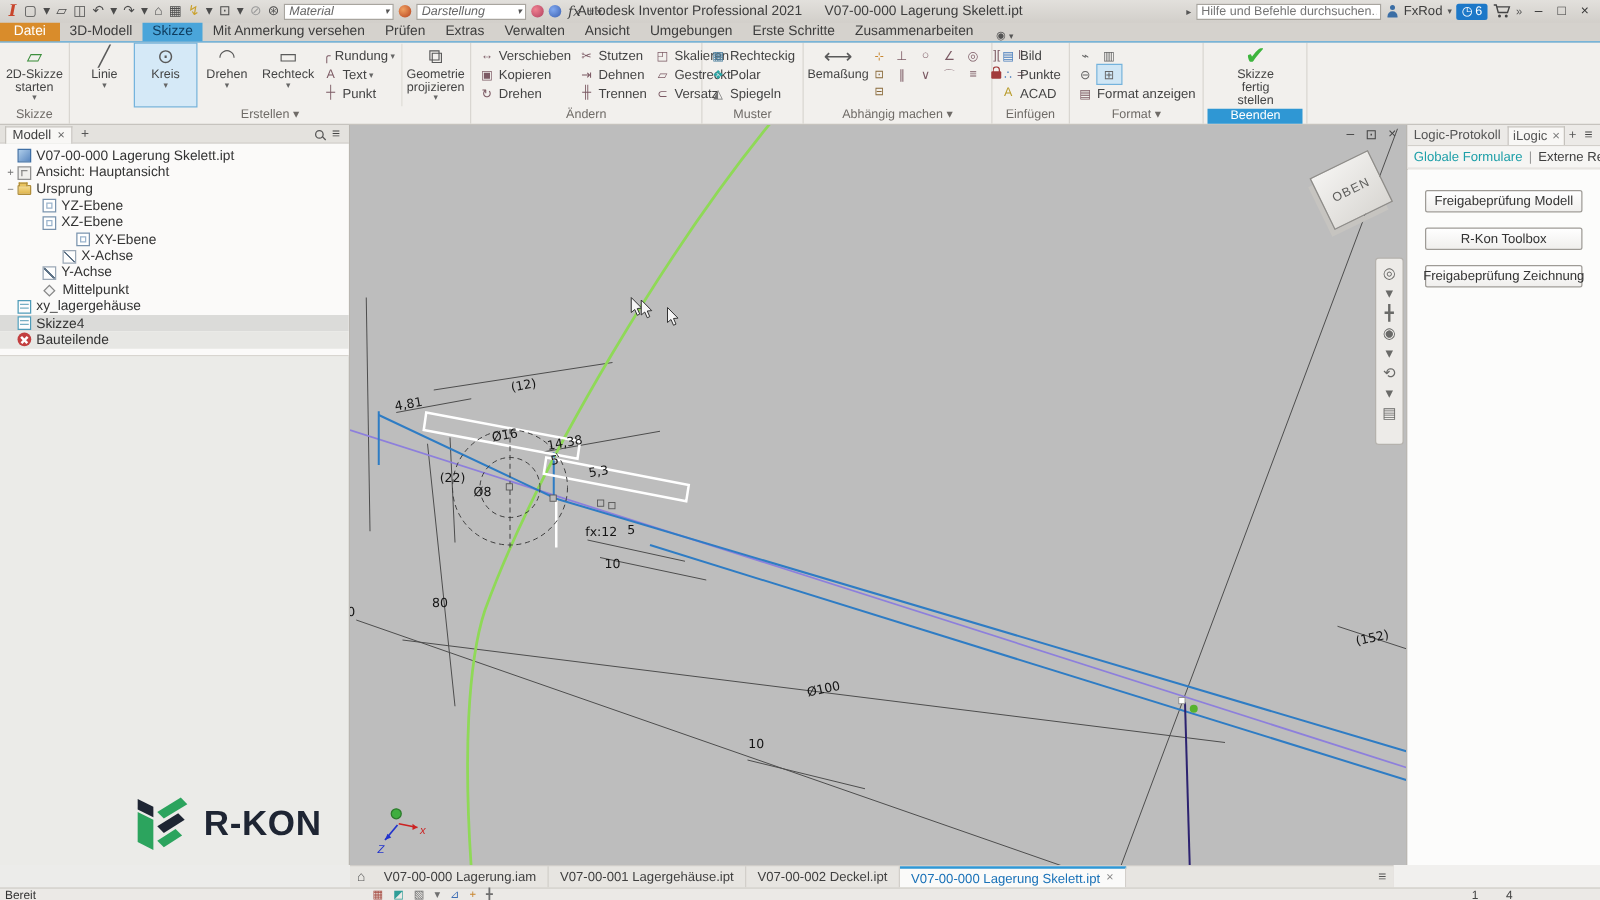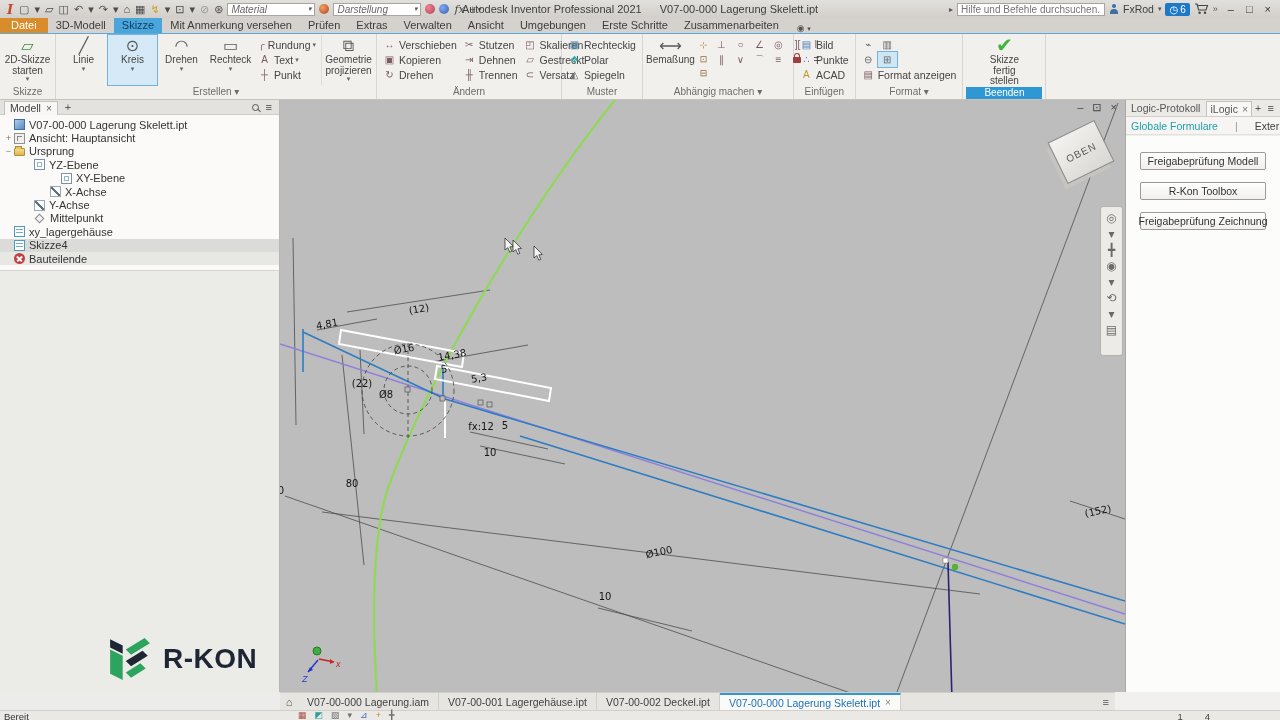--- a/index.html
+++ b/index.html
@@ -103,21 +103,21 @@
   #navbar{position:absolute;left:820px;top:106px;width:23px;height:150px;background:#edebe8;border:1px solid #b5b2ad;border-radius:3px;display:flex;flex-direction:column;align-items:center;padding:4px 0;gap:2px;z-index:7}
   #navbar .gico{font-size:12px;color:#6a6a68;line-height:14px}
   #navbar .sm{font-size:6px;line-height:6px;color:#888}
   .axis-label{position:absolute;font-size:9px;font-style:italic;z-index:6}
 
   
   #ilogic{position:absolute;left:1125px;top:100px;width:155px;height:592px;background:#f0efec;border-left:1px solid #aba8a3;z-index:10}
   .itabs{height:17px;display:flex;align-items:center;font-size:10.5px;color:#555;background:#eceae7;border-bottom:1px solid #d2cfca;padding:0 2px;gap:3px}
   .itab{padding:1px 3px;white-space:nowrap}
   .itab.active{background:#f8f7f5;border:1px solid #c5c2bd;border-bottom:none;display:flex;gap:4px;align-items:center}
-  .isubrow{height:18px;display:flex;align-items:center;font-size:10.5px;background:#f6f5f3;gap:17px;padding:0 5px;border-bottom:1px solid #e2e0dc;white-space:nowrap}
+  .isubrow{height:18px;display:flex;align-items:center;font-size:10.5px;background:#f6f5f3;gap:5px;padding:0 5px;border-bottom:1px solid #e2e0dc;white-space:nowrap}
   .isub.active{color:#1d9fa8}
   .isub{color:#3e3e3e}
   .isep{color:#999}
   .icontent{background:#fcfcfb;position:absolute;top:36px;bottom:0;left:0;right:0;padding-top:16px}
   .ibtn{width:126px;height:18px;margin:0 auto 12px;border:1px solid #9e9b96;background:linear-gradient(#ffffff,#f0efed);font-size:10.5px;color:#333;display:flex;align-items:center;justify-content:center;border-radius:2px;white-space:nowrap}
 
   
   #docstrip-l{position:absolute;left:0;top:692px;width:280px;height:18px;background:#ececea;z-index:11}
   #docbar{position:absolute;left:280px;top:692px;width:835px;height:18px;background:#e7e5e1;display:flex;align-items:stretch;font-size:10.5px;color:#3f3f3f;z-index:11;border-top:1px solid #d0cdc9}
   #docbar .home{width:18px;display:flex;align-items:center;justify-content:center;font-size:11px;color:#555}
@@ -520,20 +520,25 @@
         <div class="trow">
           <span class="texp" data-field="expander">−</span>
           <span class="tico ico-folder"></span>
           <span class="tlabel" data-field="label">Ursprung</span>
         </div>
         <div class="trow" style="padding-left: 24px;">
           <span class="texp" data-field="expander"></span>
           <span class="tico ico-plane"></span>
           <span class="tlabel" data-field="label">YZ-Ebene</span>
         </div>
+        <div class="trow" style="padding-left: 24px;">
+          <span class="texp" data-field="expander"></span>
+          <span class="tico ico-plane"></span>
+          <span class="tlabel" data-field="label">XZ-Ebene</span>
+        </div>
         <div class="trow" style="padding-left: 24px; margin-left: 27px;">
           <span class="texp" data-field="expander"></span>
           <span class="tico ico-plane"></span>
           <span class="tlabel" data-field="label">XY-Ebene</span>
         </div>
         <div class="trow" style="padding-left: 24px; margin-left: 16px;">
           <span class="texp" data-field="expander"></span>
           <span class="tico ico-axis"></span>
           <span class="tlabel" data-field="label">X-Achse</span>
         </div>

